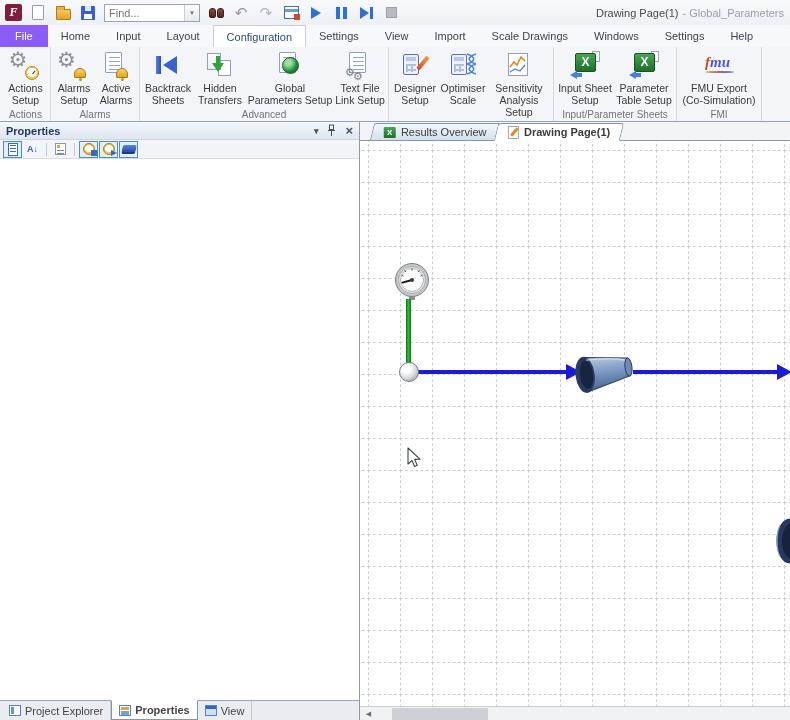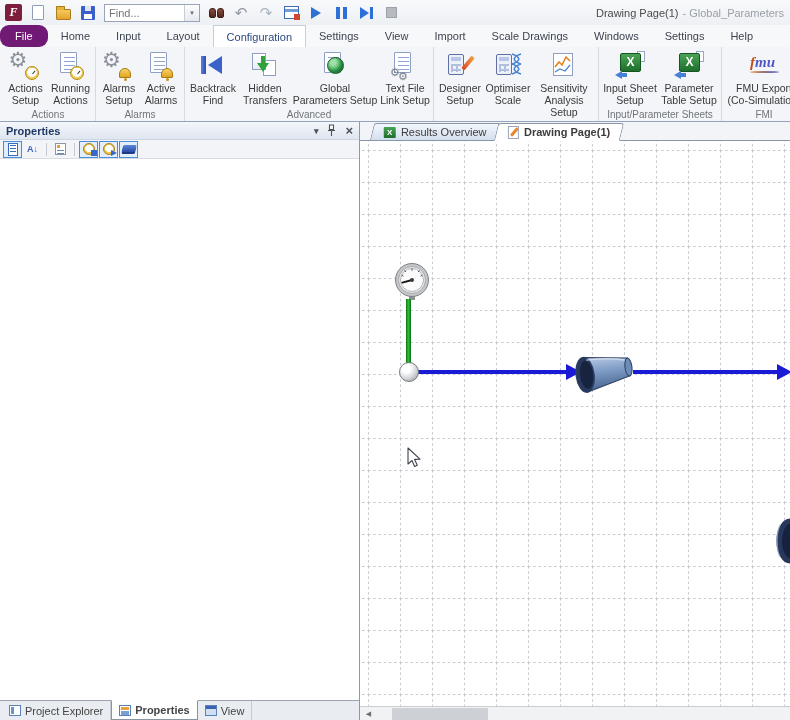--- a/index.html
+++ b/index.html
@@ -32,21 +32,21 @@
   .i-step { display:flex; align-items:center; gap:1px; }
   .i-step .tri { width:0; height:0; border-top:6px solid transparent; border-bottom:6px solid transparent; border-left:9px solid #2f6fd8; }
   .i-step .bar { width:3px; height:12px; background:#2f6fd8; }
   .i-stop { width:11px; height:11px; background:#b7bbc1; border:1px solid #9ea3a9; }
   #title-text { position:absolute; right:6px; top:0; height:100%; display:flex; align-items:center; gap:4px; }
   #title-primary { color:#4a4a4a; } #title-suffix { color:#9aa0a8;text-align:center; }
 
   
   #menubar { height:22px; display:flex; align-items:stretch; background:#f7f8fa; }
   .mtab { padding:0 13px; display:flex; align-items:center; color:#3e4450; }
-  .mtab.file { background:#701a75; color:#fff; padding:0 15px;border-radius:9px; }
+  .mtab.file { background:#8b5cf6; color:#fff; padding:0 15px; }
   .mtab.active { background:#fff; border:1px solid #c9ced6; border-bottom:none; color:#2a4a80; }
 
   
   #ribbon { height:75px; background:#f3f5f8; border-bottom:1px solid #93a3bd; display:flex; padding-left:1px; overflow:hidden; }
   .rgroup { display:flex; flex-direction:column; position:relative; border-right:1px solid #d6dae0; padding:0 2px; flex:none; }
   .ritems { flex:1; display:flex; align-items:flex-start; justify-content:center; padding-top:3px; }
   .ritem { display:flex; flex-direction:column; align-items:center; text-align:center; font-size:10.5px; line-height:1.12; color:#3a3a3a; padding:1px 1px; }
   .ritem .lbl { margin-top:2px; }
   .rlabel { height:14px; font-size:10px; color:#70757c; text-align:center; line-height:13px; }
 
@@ -213,27 +213,20 @@
 
   <div class="rgroup">
     <div class="ritems">
       <div class="ritem" style="width:45px">
         <span class="ic">
             <span class="g-gear">⚙</span>
             <span class="badge-clock"></span>
           </span>
         <span class="lbl">Actions Setup</span>
       </div>
-      <div class="ritem" style="width:45px">
-        <span class="ic">
-            <span class="doc"></span>
-            <span class="badge-clock"></span>
-          </span>
-        <span class="lbl">Running Actions</span>
-      </div>
     </div>
     <div class="rlabel">Actions</div>
   </div>
 
   <div class="rgroup">
     <div class="ritems">
       <div class="ritem" style="width:42px">
         <span class="ic">
             <span class="g-gear">⚙</span>
             <span class="badge-bell"></span>
@@ -253,21 +246,21 @@
 
   <div class="rgroup">
     <div class="ritems">
       <div class="ritem" style="width:52px">
         <span class="ic">
             <span class="bt-wrap">
               <span class="bt-bar"></span>
               <span class="bt-tri"></span>
             </span>
           </span>
-        <span class="lbl">Backtrack Find</span>
+        <span class="lbl">Backtrack Sheets</span>
       </div>
       <div class="ritem" style="width:52px">
         <span class="ic">
             <span class="ht-pg2"></span>
             <span class="ht-pg1"></span>
             <span class="ht-stem"></span>
             <span class="ht-arrow"></span>
           </span>
         <span class="lbl">Hidden Transfers</span>
       </div>

